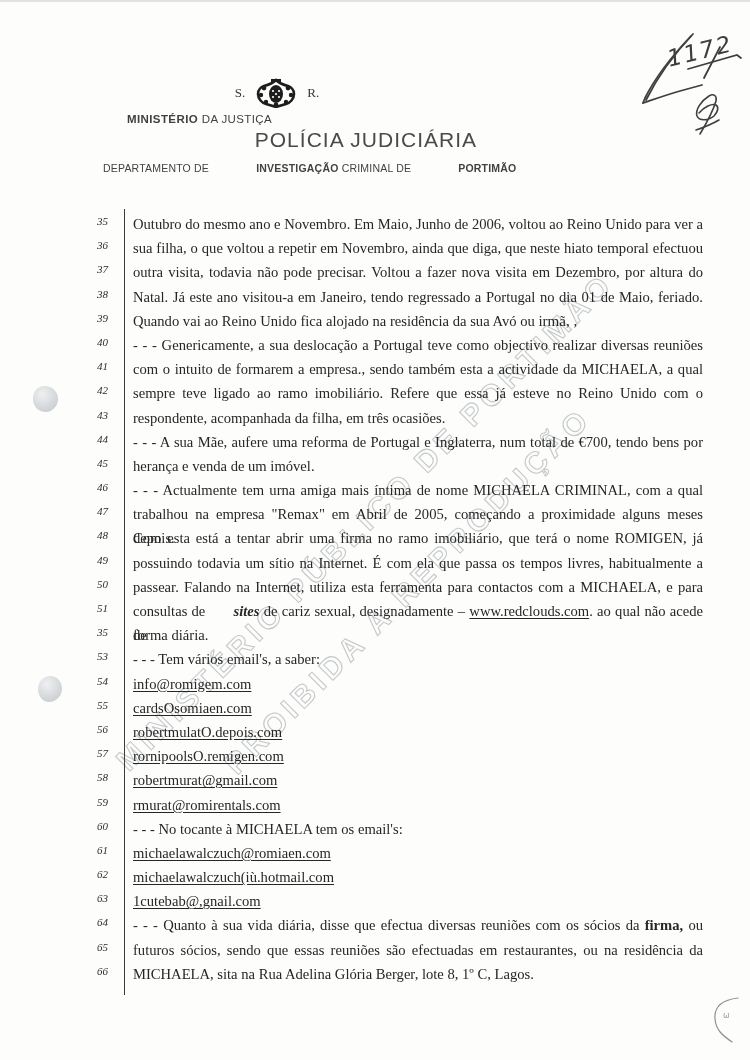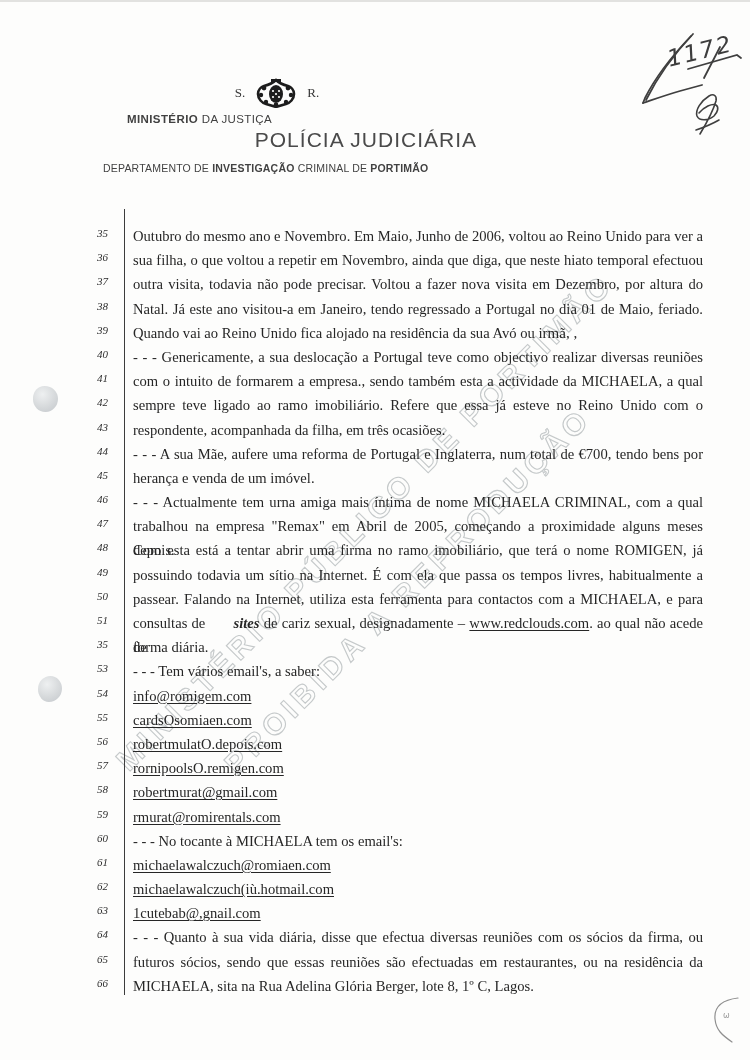--- a/index.html
+++ b/index.html
@@ -29,52 +29,52 @@
   .doc-title{
     position:absolute;top:126px;left:77px;width:400px;text-align:right;
     font-family:"Liberation Sans",sans-serif;font-size:21px;
     letter-spacing:1px;color:#4a4a4a;
   }
   .department{
     position:absolute;top:160px;left:103px;width:560px;
     font-family:"Liberation Sans",sans-serif;font-size:10.5px;
     letter-spacing:.2px;color:#424242;white-space:nowrap;
   }
-  .department .b{font-weight:bold;}
+  .department .b{font-weight:bold;margin-left:44px;}
   
   .wm{
     position:absolute;white-space:nowrap;z-index:0;
     font-family:"Liberation Sans",sans-serif;font-weight:bold;
     font-size:30px;letter-spacing:5px;
     color:transparent;-webkit-text-stroke:1.1px #c5c9ca;
     transform:translate(-50%,-50%) rotate(-45deg);
     pointer-events:none;
   }
   .wm1{left:365px;top:520px;}
   .wm2{left:408px;top:589px;}
   
   .rule{
     position:absolute;left:124px;top:207px;width:1px;height:786px;
     background:#3c3c3c;z-index:2;
   }
-  .lines{position:absolute;top:222px;left:0;right:0;z-index:1;}
+  .lines{position:absolute;top:210px;left:0;right:0;z-index:1;}
   .line-row{position:relative;height:24.2px;}
   .num{
     position:absolute;left:74px;width:34px;text-align:right;top:3px;
     font-family:"Liberation Serif",serif;font-style:italic;
     font-size:11px;color:#2e2e2e;
   }
   .line-text{
     position:absolute;left:133px;width:570px;top:0;
     font-size:14.6px;line-height:24.2px;color:#262626;
     white-space:normal;
   }
   .line-text.just{text-align:justify;text-align-last:justify;}
   .u{text-decoration:underline;text-underline-offset:2px;}
-  .b{font-weight:normal;}
+  .b{font-weight:bold;}
   .si{font-weight:bold;font-style:italic;margin-left:24px;}
   .mono{font-family:Liberation Serif, serif;font-size:15px;}
   
   .punch{
     position:absolute;z-index:3;
     background:radial-gradient(circle at 38% 32%,#eef0f1 0%,#d6d9db 55%,#c3c7cb 100%);
   }
   .punch1{left:33px;top:384px;width:25px;height:26px;border-radius:46% 54% 50% 50%/48% 50% 52% 50%;}
   .punch2{left:38px;top:674px;width:24px;height:26px;border-radius:52% 48% 55% 45%/50% 48% 52% 50%;}
   .handwriting{position:absolute;left:600px;top:10px;z-index:3;}

